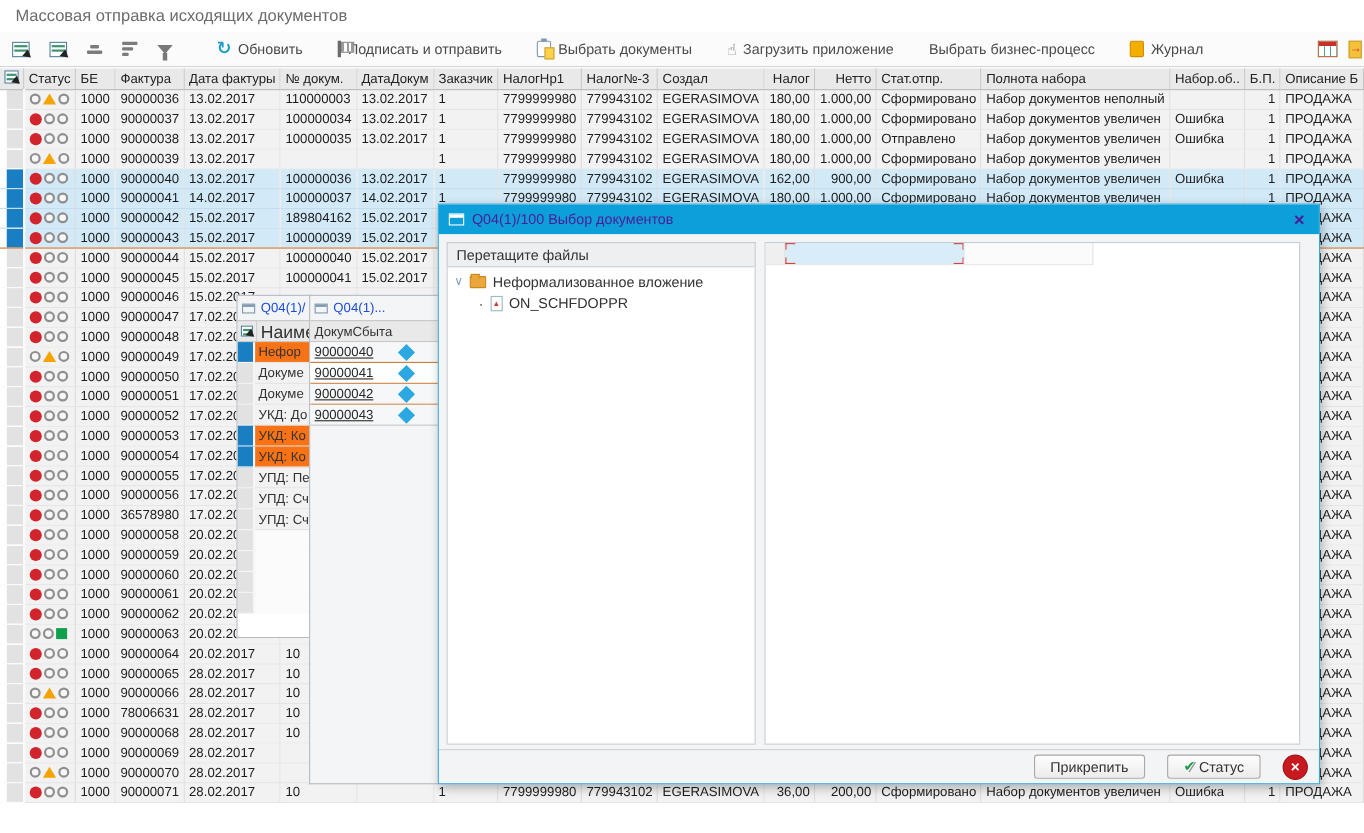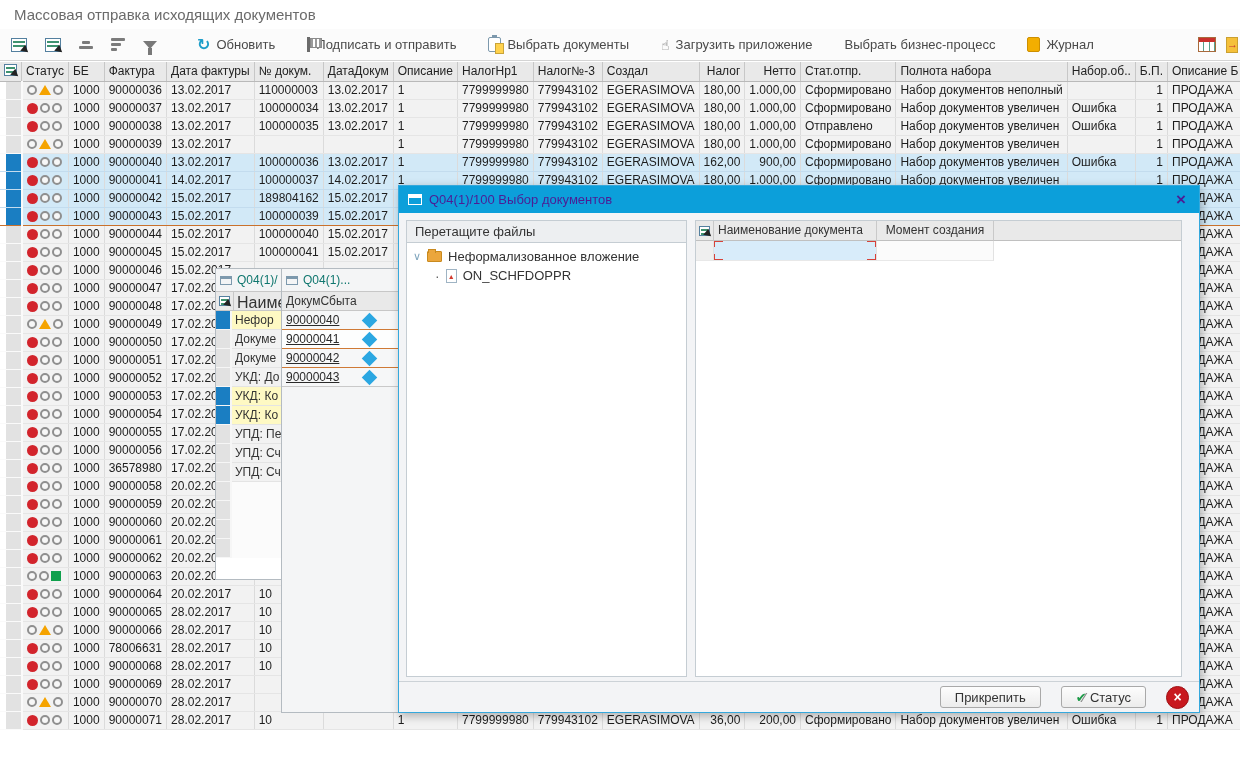--- a/index.html
+++ b/index.html
@@ -62,36 +62,36 @@
   table.alv tr.sel td.selcell{background:linear-gradient(to right,#fff 6px,#1a7ec2 6px)}
   table.alv tr.ol-top td{border-top:1px solid #c9712c}
   table.alv tr.ol-bottom td{border-bottom:1px solid #c9712c}
   .tl{display:flex;align-items:center;gap:2px}
   .tl i{display:inline-block}
   .tl .c{width:10px;height:10px;border:2px solid #8f8f8f;border-radius:50%;box-sizing:border-box;background:#f7f7f7}
   .tl .dot{width:11px;height:11px;border-radius:50%;background:#d2242c}
   .tl .tri{width:0;height:0;border-left:6px solid transparent;border-right:6px solid transparent;border-bottom:10px solid #f5a300}
   .tl .sq{width:10px;height:10px;background:#0fa04c}
   
-  .mini-title{height:22px;display:flex;align-items:center;padding:0 4px;font-size:12px;color:#0f766e;gap:5px;box-sizing:border-box}
+  .mini-title{height:22px;display:flex;align-items:center;padding:0 4px;font-size:12px;color:#1d4ed8;gap:5px;box-sizing:border-box}
   .win-icon{width:12px;height:9px;border:1px solid #7d99ad;position:relative;display:inline-block;box-sizing:border-box;flex:none}
   .win-icon::before{content:"";position:absolute;left:0;right:0;top:0;height:2px;background:#7d99ad}
   .win1{position:absolute;left:215px;top:268px;width:68px;height:312px;background:#f3f4f5;
     border:1px solid #b4bbc1;box-sizing:border-box;overflow:hidden;z-index:10}
   .mini-head{display:flex;height:20px}
   .mini-selhead{width:18px;background:#e9e9e9;border:1px solid #c7c7c7;border-left:none;box-sizing:border-box;display:flex;align-items:center;justify-content:center}
   .mini-selhead .alv-icon{width:11px;height:10px}
   .mini-namehead{flex:1;background:#e9e9e9;border-top:1px solid #c7c7c7;border-bottom:1px solid #c7c7c7;
     font-size:16px;padding:2px 3px;box-sizing:border-box;white-space:nowrap;overflow:hidden}
   .w1row{display:flex;height:19px}
   .w1row .sc{width:16px;background:#e2e2e2;border-right:2px solid #f6f6f6;border-bottom:1px solid #f6f6f6;box-sizing:border-box;flex:none}
   .w1row.selr .sc{background:#1a7ec2}
   .w1row .lbl{flex:1;font-size:12px;padding:2px 0 0 3px;background:#f2f2f2;border-bottom:1px solid #e4e4e4;
     white-space:nowrap;overflow:hidden;box-sizing:border-box}
-  .w1row.selr .lbl{background:#fef9c3}
+  .w1row.selr .lbl{background:#f97316}
   .w1row.emptyr .lbl{background:#fbfbfb;border-bottom:none}
   .win1-foot{background:#fff;height:24px}
   .win2{position:absolute;left:281px;top:268px;width:118px;height:445px;background:#f4f5f6;
     border:1px solid #b4bbc1;border-right:none;box-sizing:border-box;overflow:hidden;z-index:11}
   .mini-head2{height:20px;background:#e9e9e9;border-top:1px solid #c7c7c7;border-bottom:1px solid #c7c7c7;
     font-size:12px;padding:2px 4px;box-sizing:border-box}
   .w2row{display:flex;height:19px;align-items:center;background:#f6f7f8;border-bottom:1px solid #cf7a36;box-sizing:border-box}
   .w2row:last-of-type{border-bottom:1px solid #c9c9c9}
   .w2row.hl{background:#fdfefe}
   .w2row .doclink{width:76px;font-size:12px;color:#2a2a2a;text-decoration:underline;padding-left:4px;box-sizing:border-box;cursor:pointer}
@@ -235,21 +235,21 @@
       </colgroup>
     <thead>
         <tr id="alv-head">
           <th><span class="alv-icon"></span></th>
           <th>Статус</th>
           <th>БЕ</th>
           <th>Фактура</th>
           <th>Дата фактуры</th>
           <th>№ докум.</th>
           <th>ДатаДокум</th>
-          <th>Описание</th>
+          <th>Заказчик</th>
           <th>НалогНр1</th>
           <th>Налог№-3</th>
           <th>Создал</th>
           <th class="num">Налог</th>
           <th class="num">Нетто</th>
           <th>Стат.отпр.</th>
           <th>Полнота набора</th>
           <th>Набор.об..</th>
           <th class="num">Б.П.</th>
           <th>Описание Б</th>
@@ -1306,28 +1306,20 @@
           <span>Неформализованное вложение</span>
         </div>
         <div class="tree-row child">
           <span class="bullet">·</span>
           <span class="pdf-icon"></span>
           <span>ON_SCHFDOPPR</span>
         </div>
       </div>
     </div>
     <div class="doc-panel">
-      <div class="doc-head">
-        <span class="cell icon">
-            <span class="alv-icon"></span>
-          </span>
-        <span class="cell name">Наименование документа</span>
-        <span class="cell created">Момент создания</span>
-        <span class="cell fill"></span>
-      </div>
       <div class="doc-row">
         <span class="cell icon"></span>
         <span class="cell name drop-cell"></span>
         <span class="cell created"></span>
         <span class="cell fill"></span>
       </div>
     </div>
   </div>
   <div class="dlg-footer">
     <button class="btn">

